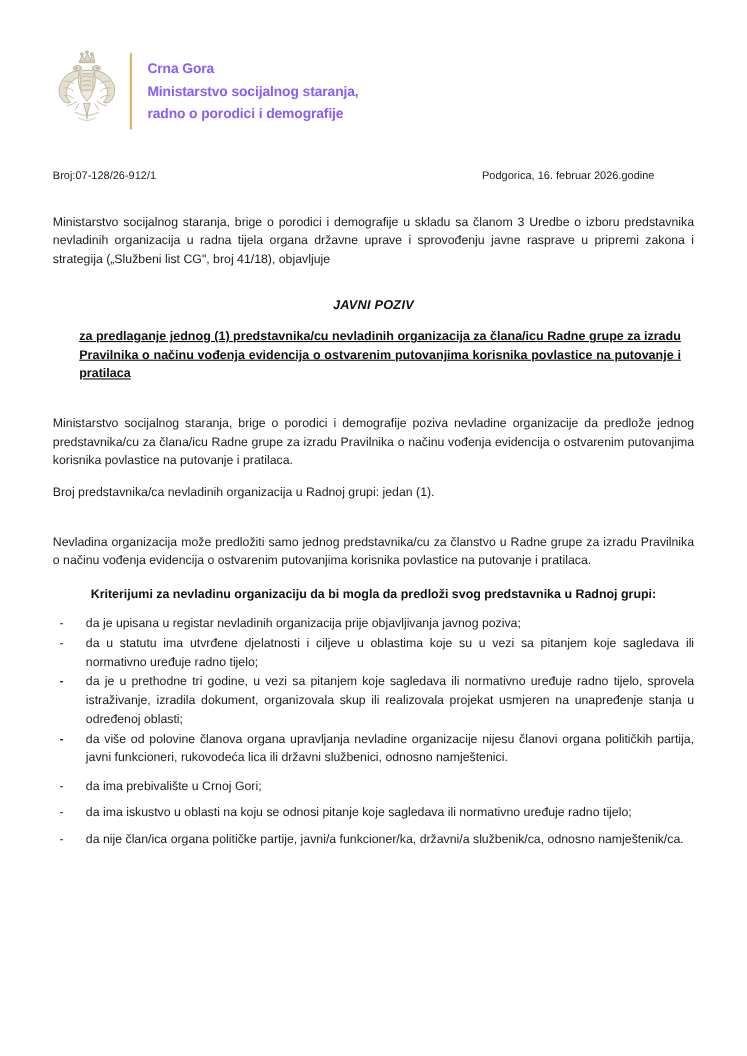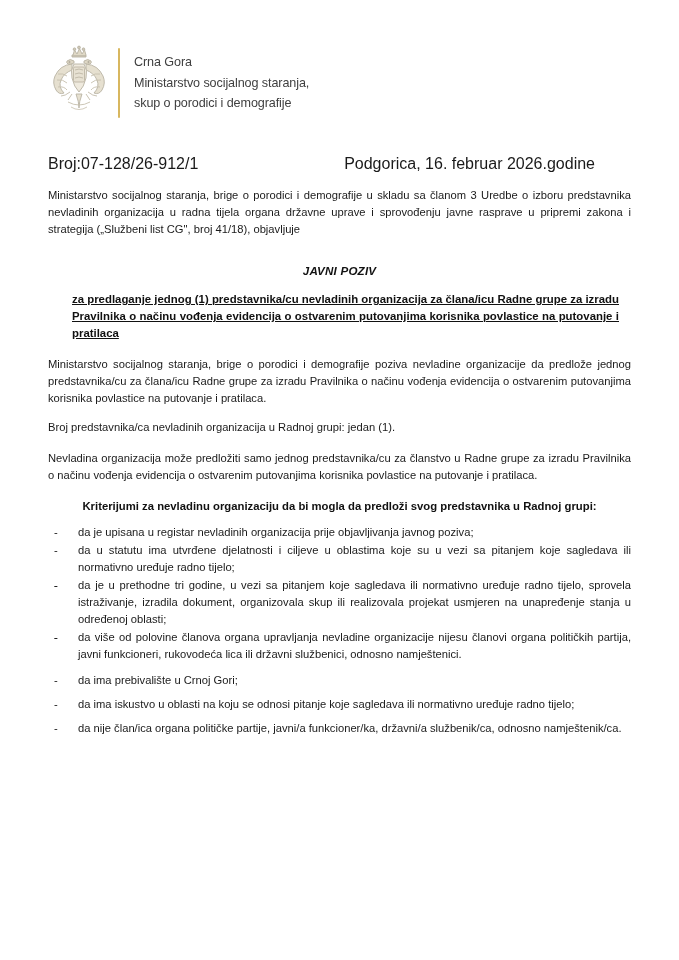--- a/index.html
+++ b/index.html
@@ -41,53 +41,53 @@
     display: block;
   }
   .lh-divider {
     width: 2px;
     align-self: stretch;
     background: #d8b75f;
     margin: 4px 14px 4px 8px;
     border-radius: 1px;
   }
   .lh-titles {
-    font-weight: normal;
+    font-weight: bold;
     font-size: 12.6px;
     line-height: 1.63;
-    color: #404040;
+    color: #8b5cf6;
     letter-spacing: -0.1px;
     white-space: nowrap;
   }
   .lh-right {
     font-size: 9.6px;
     line-height: 2.28;
     color: #2b2b2b;
     padding-top: 6px;
     min-width: 190px;
   }
   .lh-right div { white-space: nowrap; }
 
   
   .refline {
     display: flex;
     justify-content: space-between;
     align-items: flex-start;
     margin-top: 33px;
-    font-size: 16px;
+    font-size: 10px;
     color: #1a1a1a;
   }
   .refline .right { padding-right: 36px; }
 
   
   .para {
     font-size: 11.2px;
     line-height: 1.52;
     text-align: justify;
-    margin-top: 14px;
+    margin-top: 28px;
     color: #1a1a1a;
   }
   .para.tight { margin-top: 11px; }
 
   .doc-title {
     text-align: center;
     font-weight: bold;
     font-size: 11.6px;
     letter-spacing: 0.2px;
     margin-top: 26px;
@@ -172,21 +172,21 @@
 
           <path d="M28 50 q3 8 3 14 q0 -6 3 -14 z" fill="#e6e0d0"></path>
           <path d="M20 58 q11 6 22 0" stroke="#c6bfae"></path>
           <path d="M23 63 q8 5 16 0" stroke="#cdc6b5"></path>
         </g>
       </svg>
       <div class="lh-divider"></div>
       <div class="lh-titles">
         <div>Crna Gora</div>
         <div>Ministarstvo socijalnog staranja,</div>
-        <div>skup o porodici i demografije</div>
+        <div>radno o porodici i demografije</div>
       </div>
     </div>
   </div>
 
   <div class="refline">
     <span>Broj:07-128/26-912/1</span>
     <span class="right">Podgorica, 16. februar 2026.godine</span>
   </div>
 
   <p class="para">Ministarstvo socijalnog staranja, brige o porodici i demografije u skladu sa članom 3 Uredbe o izboru predstavnika nevladinih organizacija u radna tijela organa državne uprave i sprovođenju javne rasprave u pripremi zakona i strategija („Službeni list CG", broj 41/18),  objavljuje</p>

